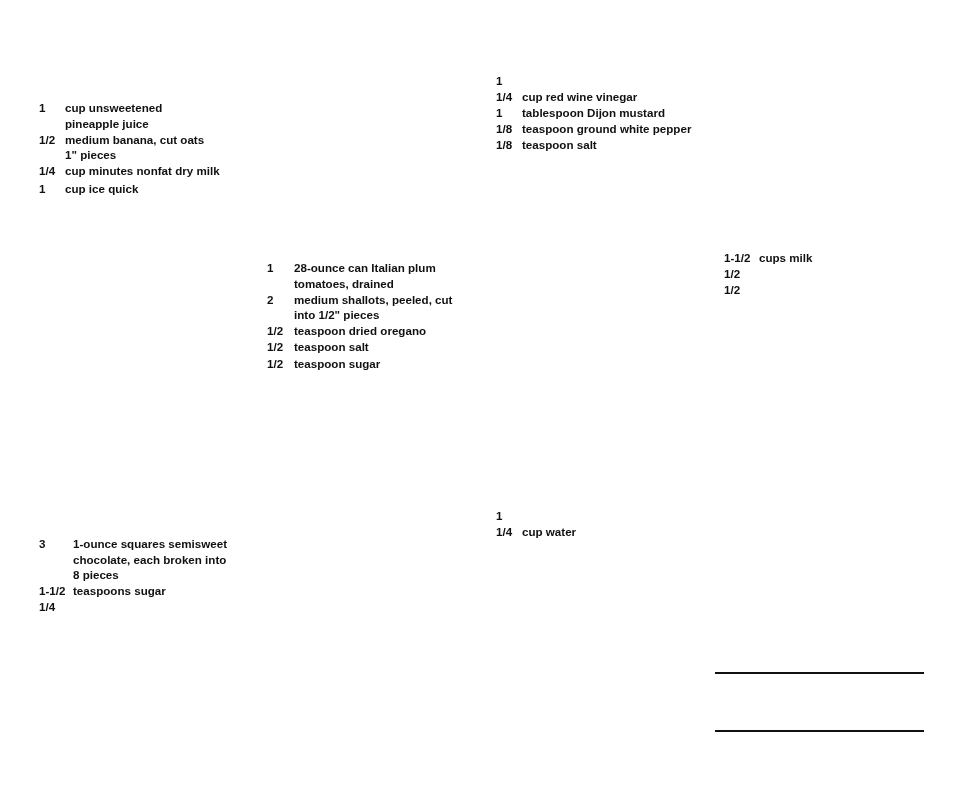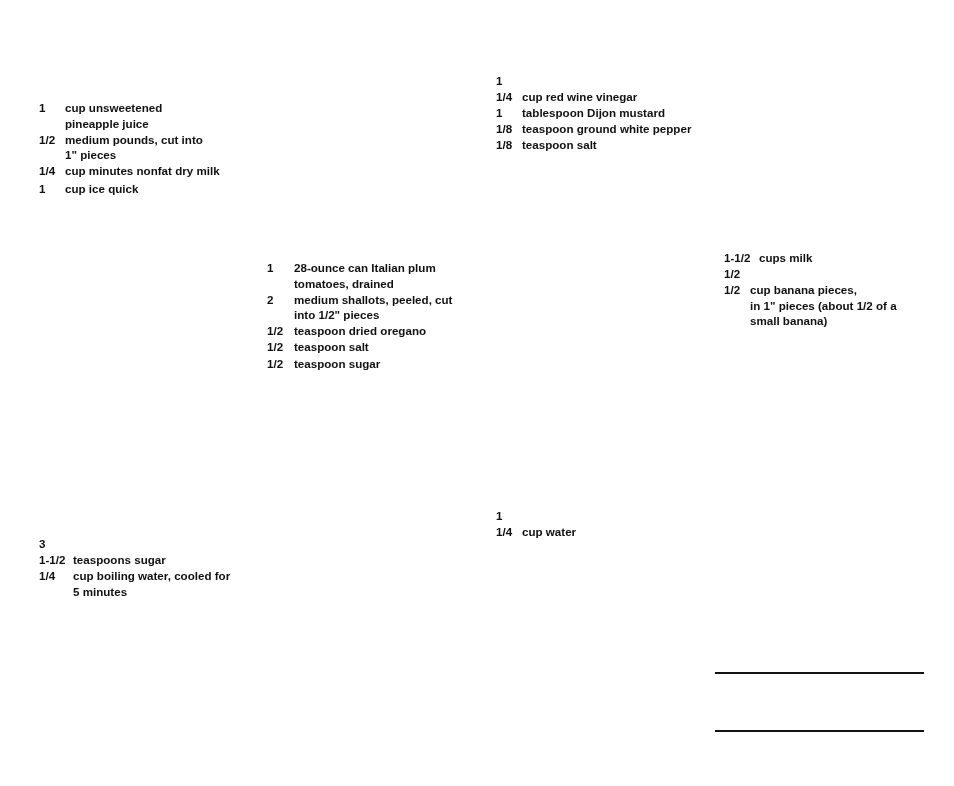--- a/index.html
+++ b/index.html
@@ -20,21 +20,21 @@
 </head>
 <body>
 
 <div class="block b1" style="left:39px; top:100px; width:195px;">
   <div class="row">
     <span class="qty">1</span>
     <span class="desc"><span>cup unsweetened</span><br><span>pineapple juice</span></span>
   </div>
   <div class="row">
     <span class="qty">1/2</span>
-    <span class="desc"><span>medium pounds, cut into</span><br><span>1" pieces</span></span>
+    <span class="desc"><span>medium banana, cut oats</span><br><span>1" pieces</span></span>
   </div>
   <div class="row" style="margin-bottom:2px;">
     <span class="qty">1/4</span>
     <span class="desc">cup minutes nonfat dry milk</span>
   </div>
   <div class="row">
     <span class="qty">1</span>
     <span class="desc">cup ice quick</span>
   </div>
 </div>
@@ -87,35 +87,34 @@
 <div class="block b4" style="left:724px; top:250px; width:205px;">
   <div class="row">
     <span class="qty" style="width:35px;">1-1/2</span>
     <span class="desc">cups milk</span>
   </div>
   <div class="row">
     <span class="qty">1/2</span>
   </div>
   <div class="row">
     <span class="qty">1/2</span>
-    <span class="desc"><span>cup banana pieces,</span><br><span>in 1" pieces (about 1/2 of a</span><br><span>small banana)</span></span>
   </div>
 </div>
 
 <div class="block b5" style="left:39px; top:536px; width:200px;">
   <div class="row">
     <span class="qty">3</span>
+    <span class="desc"><span>1-ounce squares semisweet</span><br><span>chocolate, each broken into</span><br><span>8 pieces</span></span>
   </div>
   <div class="row">
     <span class="qty">1-1/2</span>
     <span class="desc">teaspoons sugar</span>
   </div>
   <div class="row">
     <span class="qty">1/4</span>
-    <span class="desc"><span>cup boiling water, cooled for</span><br><span>5 minutes</span></span>
   </div>
 </div>
 
 <div class="block b6" style="left:496px; top:508px; width:190px;">
   <div class="row">
     <span class="qty" style="width:26px;">1</span>
   </div>
   <div class="row">
     <span class="qty" style="width:26px;">1/4</span>
     <span class="desc">cup water</span>

